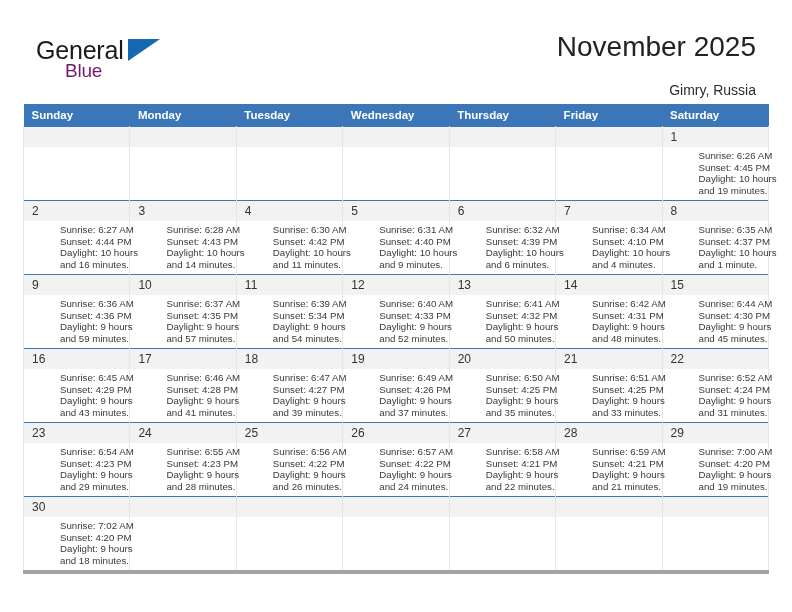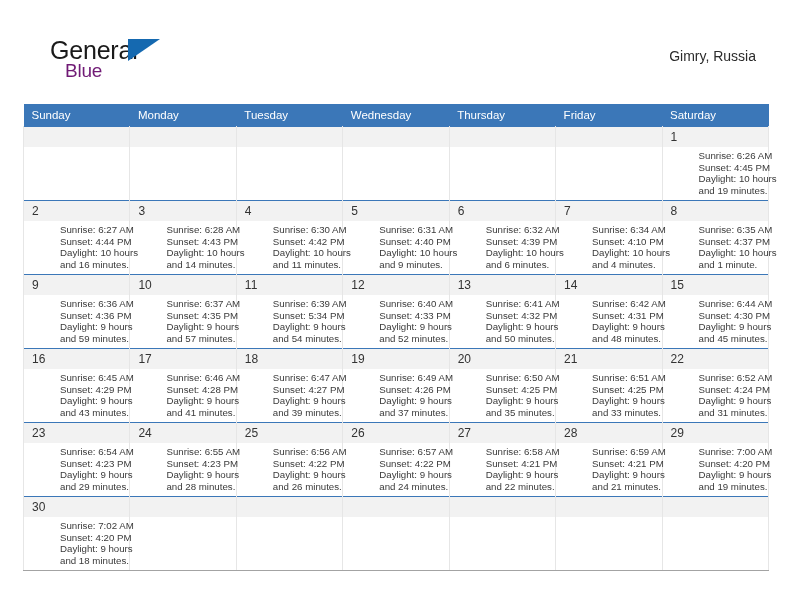--- a/index.html
+++ b/index.html
@@ -33,21 +33,21 @@
 
   .logo {
     position: absolute;
     left: 36px;
     top: 36px;
     width: 200px;
     height: 52px;
   }
   .logo-general {
     position: absolute;
-    left: 14px;
+    left: 0;
     top: 0;
     font-size: 25px;
     letter-spacing: -0.2px;
     color: #1a1a1a;
     font-family: "Liberation Sans", sans-serif;
   }
   .logo-tri {
     position: absolute;
     left: 92px;
     top: 3px;
@@ -91,38 +91,38 @@
     position: absolute;
     left: 23px;
     top: 104px;
     width: 746px;
     border-collapse: collapse;
     table-layout: fixed;
   }
   .calendar th {
     background: #3b77b8;
     color: #ffffff;
-    font-weight: normal;
+    font-weight: bold;
     font-size: 11.5px;
     text-align: left;
     padding: 5px 0 5px 8px;
     height: 12px;
     border: none;
   }
   .calendar td {
     vertical-align: top;
     padding: 0;
     height: 73px;
     border-top: 1px solid #3b77b8;
     border-left: 1px solid #e6e6e6;
     border-right: 1px solid #e6e6e6;
     background: #ffffff;
   }
   .calendar tr.week:last-child td {
-    border-bottom: 1px solid #a3a3a3;
+    border-bottom: 4px solid #a3a3a3;
   }
   .cell-inner {
     height: 100%;
   }
   .daynum {
     background: #f2f2f2;
     font-size: 12px;
     color: #333333;
     padding: 3px 0 3px 8px;
     height: 14px;
@@ -155,20 +155,21 @@
 
   <div class="top">
 
     <div class="logo">
       <span class="logo-general">General</span>
       <span class="logo-tri"></span>
       <span class="logo-blue">Blue</span>
     </div>
 
     <div class="title-block">
+      <div class="month-title">November 2025</div>
       <div class="location">Gimry, Russia</div>
     </div>
 
   </div>
 
   <table class="calendar">
     <thead>
       <tr>
         <th>Sunday</th>
         <th>Monday</th>

